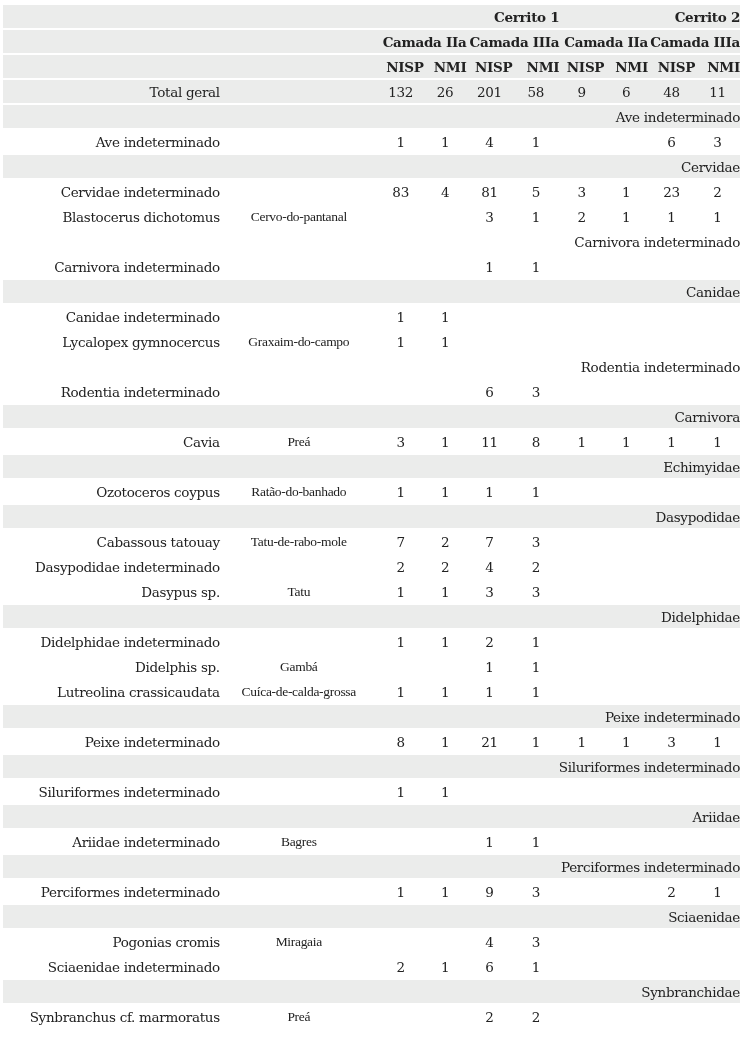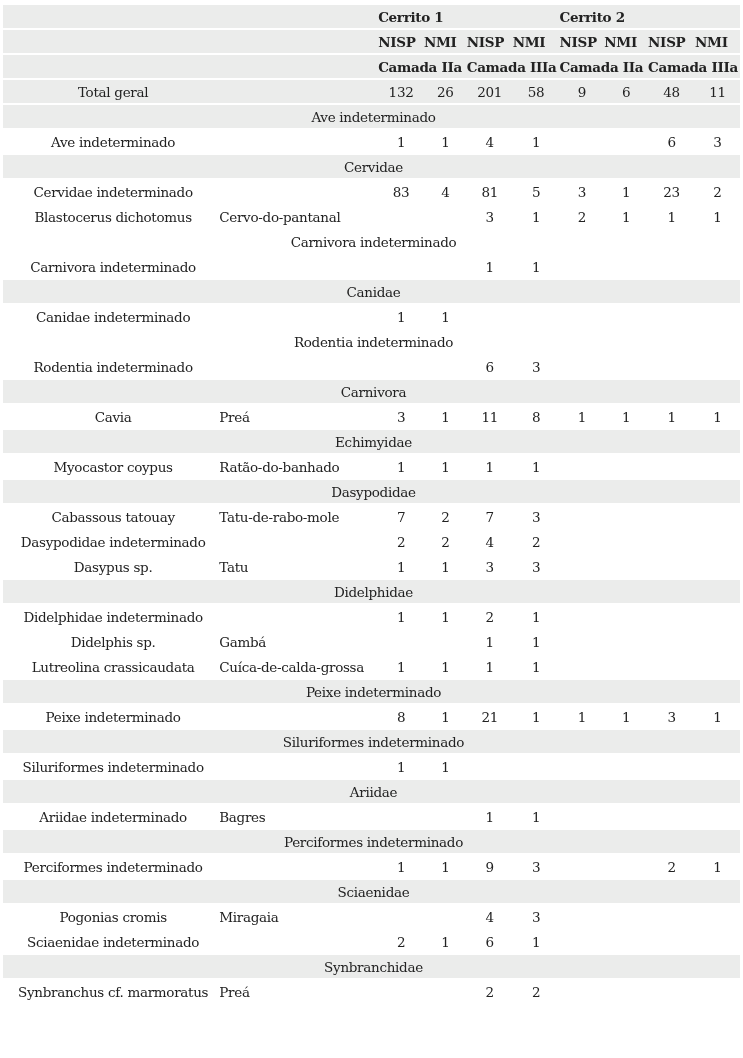--- a/index.html
+++ b/index.html
@@ -3,23 +3,23 @@
 <meta charset="utf-8">
 <style>
   html, body { margin:0; padding:0; background:#ffffff; }
   body { width:743px; height:1058px; overflow:hidden; position:relative;
          font-family:"DejaVu Serif", "Liberation Serif", serif; color:#222; }
   table { position:absolute; left:3px; top:5px; width:737px;
           border-collapse:separate; border-spacing:0 2px; margin-top:-2px;
           font-size:13.5px; letter-spacing:-0.3px; }
   td, th { height:23px; padding:0; white-space:nowrap; font-weight:normal; }
   tr.gray td, tr.gray th { background:#ebeceb; }
-  th { font-weight:bold; text-align:left; }
-  td.sci { padding-left:4px; text-align:center; width:214px; }
-  td.com { text-align:left; width:160px; }
+  th { font-weight:bold; text-align:right; }
+  td.sci { padding-left:4px; text-align:right; width:214px; }
+  td.com { text-align:center; width:160px;font-family:Liberation Serif, serif; }
   td.num { text-align:center; }
   col.c-sci { width:214px; } col.c-com { width:160px; }
   col.n1 { width:46px; } col.n2 { width:43px; } col.n3 { width:46px; } col.n4 { width:47px; }
   col.n5 { width:45px; } col.n6 { width:44px; } col.n7 { width:47px; } col.n8 { width:45px; }
 </style>
 </head>
 <body>
 
 <table>
   <colgroup>
@@ -35,36 +35,36 @@
       <col class="n8">
   </colgroup>
   <thead>
     <tr class="gray">
       <th colspan="2"></th>
       <th colspan="4">Cerrito 1</th>
       <th colspan="4">Cerrito 2</th>
     </tr>
     <tr class="gray">
       <th colspan="2"></th>
+      <th colspan="2">Camada IIa</th>
+      <th colspan="2">Camada IIIa</th>
+      <th colspan="2">Camada IIa</th>
+      <th colspan="2">Camada IIIa</th>
+    </tr>
+    <tr class="gray">
+      <th colspan="2"></th>
       <th>NISP</th>
       <th>NMI</th>
       <th>NISP</th>
       <th>NMI</th>
       <th>NISP</th>
       <th>NMI</th>
       <th>NISP</th>
       <th>NMI</th>
     </tr>
-    <tr class="gray">
-      <th colspan="2"></th>
-      <th colspan="2">Camada IIa</th>
-      <th colspan="2">Camada IIIa</th>
-      <th colspan="2">Camada IIa</th>
-      <th colspan="2">Camada IIIa</th>
-    </tr>
   </thead>
   <tbody id="tbody">
       <tr class="gray">
         <td class="sci">Total geral</td>
         <td class="com"></td>
         <td class="num">132</td>
         <td class="num">26</td>
         <td class="num">201</td>
         <td class="num">58</td>
         <td class="num">9</td>
@@ -138,20 +138,32 @@
         <td class="num">1</td>
         <td class="num">1</td>
         <td class="num"></td>
         <td class="num"></td>
         <td class="num"></td>
         <td class="num"></td>
         <td class="num"></td>
         <td class="num"></td>
       </tr>
       <tr>
+        <td class="sci">Lycalopex gymnocercus</td>
+        <td class="com">Graxaim-do-campo</td>
+        <td class="num">1</td>
+        <td class="num">1</td>
+        <td class="num"></td>
+        <td class="num"></td>
+        <td class="num"></td>
+        <td class="num"></td>
+        <td class="num"></td>
+        <td class="num"></td>
+      </tr>
+      <tr>
         <td colspan="10" class="sci">Rodentia indeterminado</td>
       </tr>
       <tr>
         <td class="sci">Rodentia indeterminado</td>
         <td class="com"></td>
         <td class="num"></td>
         <td class="num"></td>
         <td class="num">6</td>
         <td class="num">3</td>
         <td class="num"></td>
@@ -171,21 +183,21 @@
         <td class="num">8</td>
         <td class="num">1</td>
         <td class="num">1</td>
         <td class="num">1</td>
         <td class="num">1</td>
       </tr>
       <tr class="gray">
         <td colspan="10" class="sci">Echimyidae</td>
       </tr>
       <tr>
-        <td class="sci">Myocastor coypus</td>
+        <td class="sci">Ozotoceros coypus</td>
         <td class="com">Ratão-do-banhado</td>
         <td class="num">1</td>
         <td class="num">1</td>
         <td class="num">1</td>
         <td class="num">1</td>
         <td class="num"></td>
         <td class="num"></td>
         <td class="num"></td>
         <td class="num"></td>
       </tr>

